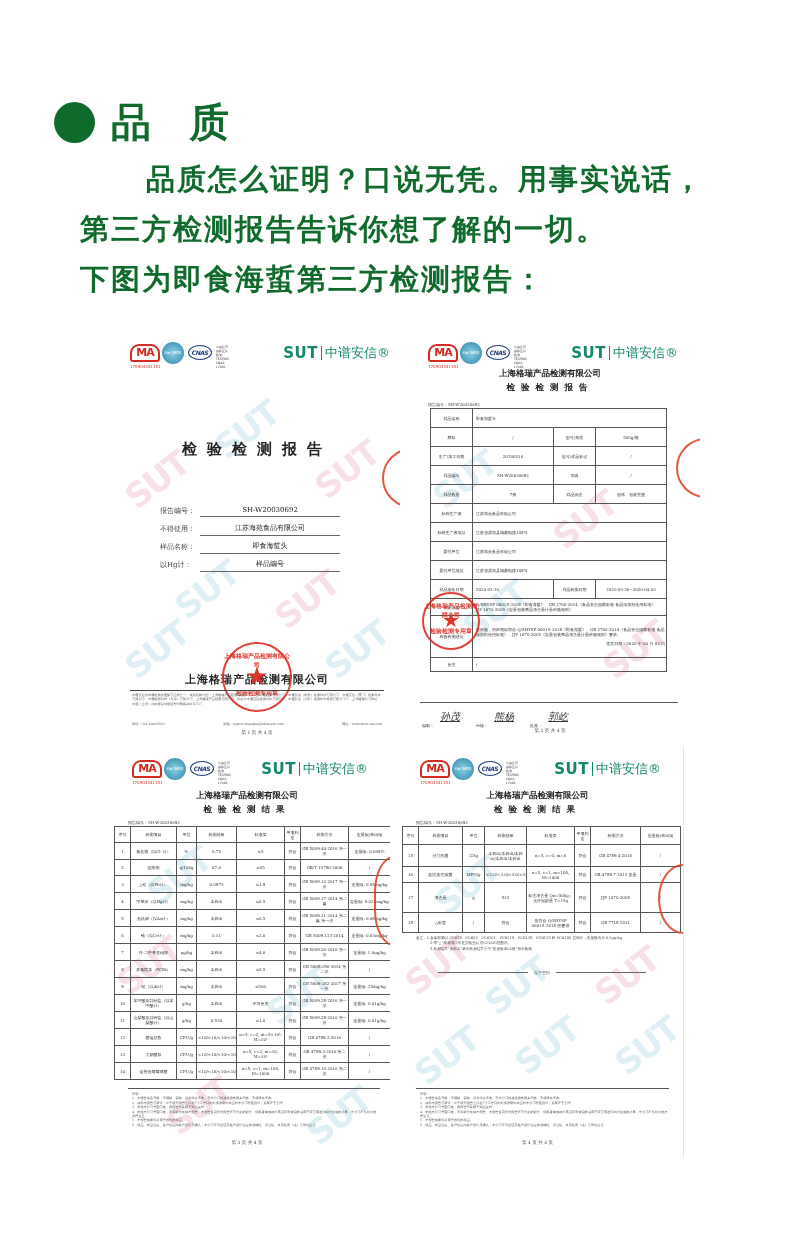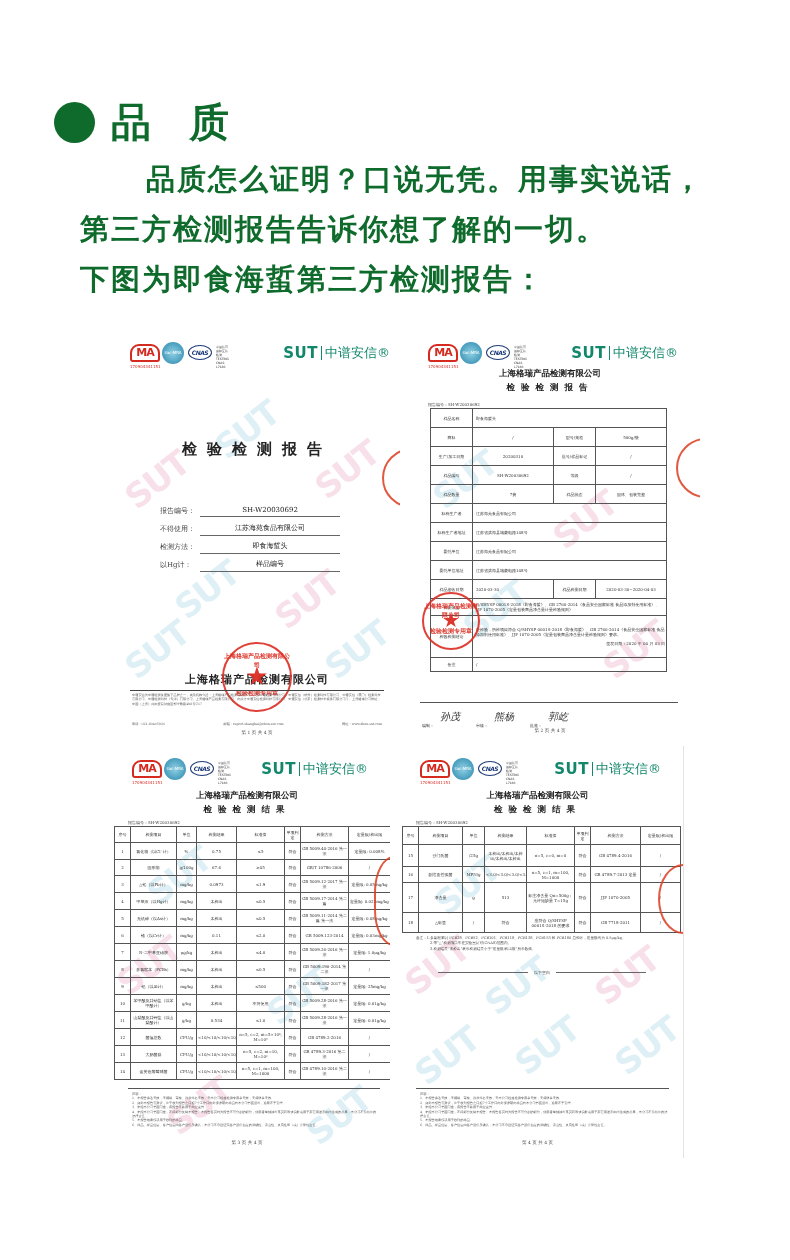--- a/index.html
+++ b/index.html
@@ -58,21 +58,21 @@
   
   .co-name { position: absolute; left: 0; right: 0; text-align: center; font-size: 8.5px; font-weight: bold; color: #222; }
   .rep-title { position: absolute; left: 0; right: 0; text-align: center; font-size: 8.5px; font-weight: bold; color: #222; letter-spacing: 6px; }
   .rep-no { position: absolute; font-size: 4px; color: #444; }
   table.t { position: absolute; border-collapse: collapse; table-layout: fixed; font-size: 4px; color: #333; }
   table.t td { border: 0.8px solid #555; text-align: center; vertical-align: middle; padding: 0 1px; line-height: 5px; overflow: hidden; }
   table.t td.l { text-align: left; padding-left: 3px; }
 
   .sig-rule { position: absolute; height: 1px; background: #555; }
   .sig { position: absolute; display: flex; font-size: 4px; color: #333; align-items: center; }
-  .sig .hand { font-size: 10px; font-style: italic; margin: 0 16px 16px 6px; font-family: "DejaVu Serif", serif; }
+  .sig .hand { font-size: 10px; font-style: italic; margin: 0 16px 16px 6px; font-family: "DejaVu Serif", serif; text-decoration: underline; }
 
   .notes { position: absolute; font-size: 3.6px; line-height: 5.4px; color: #444; }
   .blank-line { position: absolute; display: flex; align-items: center; font-size: 4px; color: #444; }
   .blank-line span.line { display: inline-block; height: 0.8px; background: #666; width: 90px; margin: 0 6px; }
   .decl-rule { position: absolute; height: 1px; background: #555; }
   .decl { position: absolute; font-size: 3.2px; line-height: 4.4px; color: #555; }
 </style>
 </head>
 <body>
 
@@ -111,21 +111,21 @@
   <div class="p1-form">
     <div class="p1-row">
       <span class="k">报告编号：</span>
       <span class="v">SH-W20030692</span>
     </div>
     <div class="p1-row">
       <span class="k">不得使用：</span>
       <span class="v">江苏海苑食品有限公司</span>
     </div>
     <div class="p1-row">
-      <span class="k">检测方法：</span>
+      <span class="k">样品名称：</span>
       <span class="v">即食海蜇头</span>
     </div>
     <div class="p1-row">
       <span class="k">以Hg计：</span>
       <span class="v">样品编号</span>
     </div>
   </div>
 
   <div class="p1-company">上海格瑞产品检测有限公司</div>
   <div class="stamp" style="left:110px;top:312px;width:70px;height:70px">

